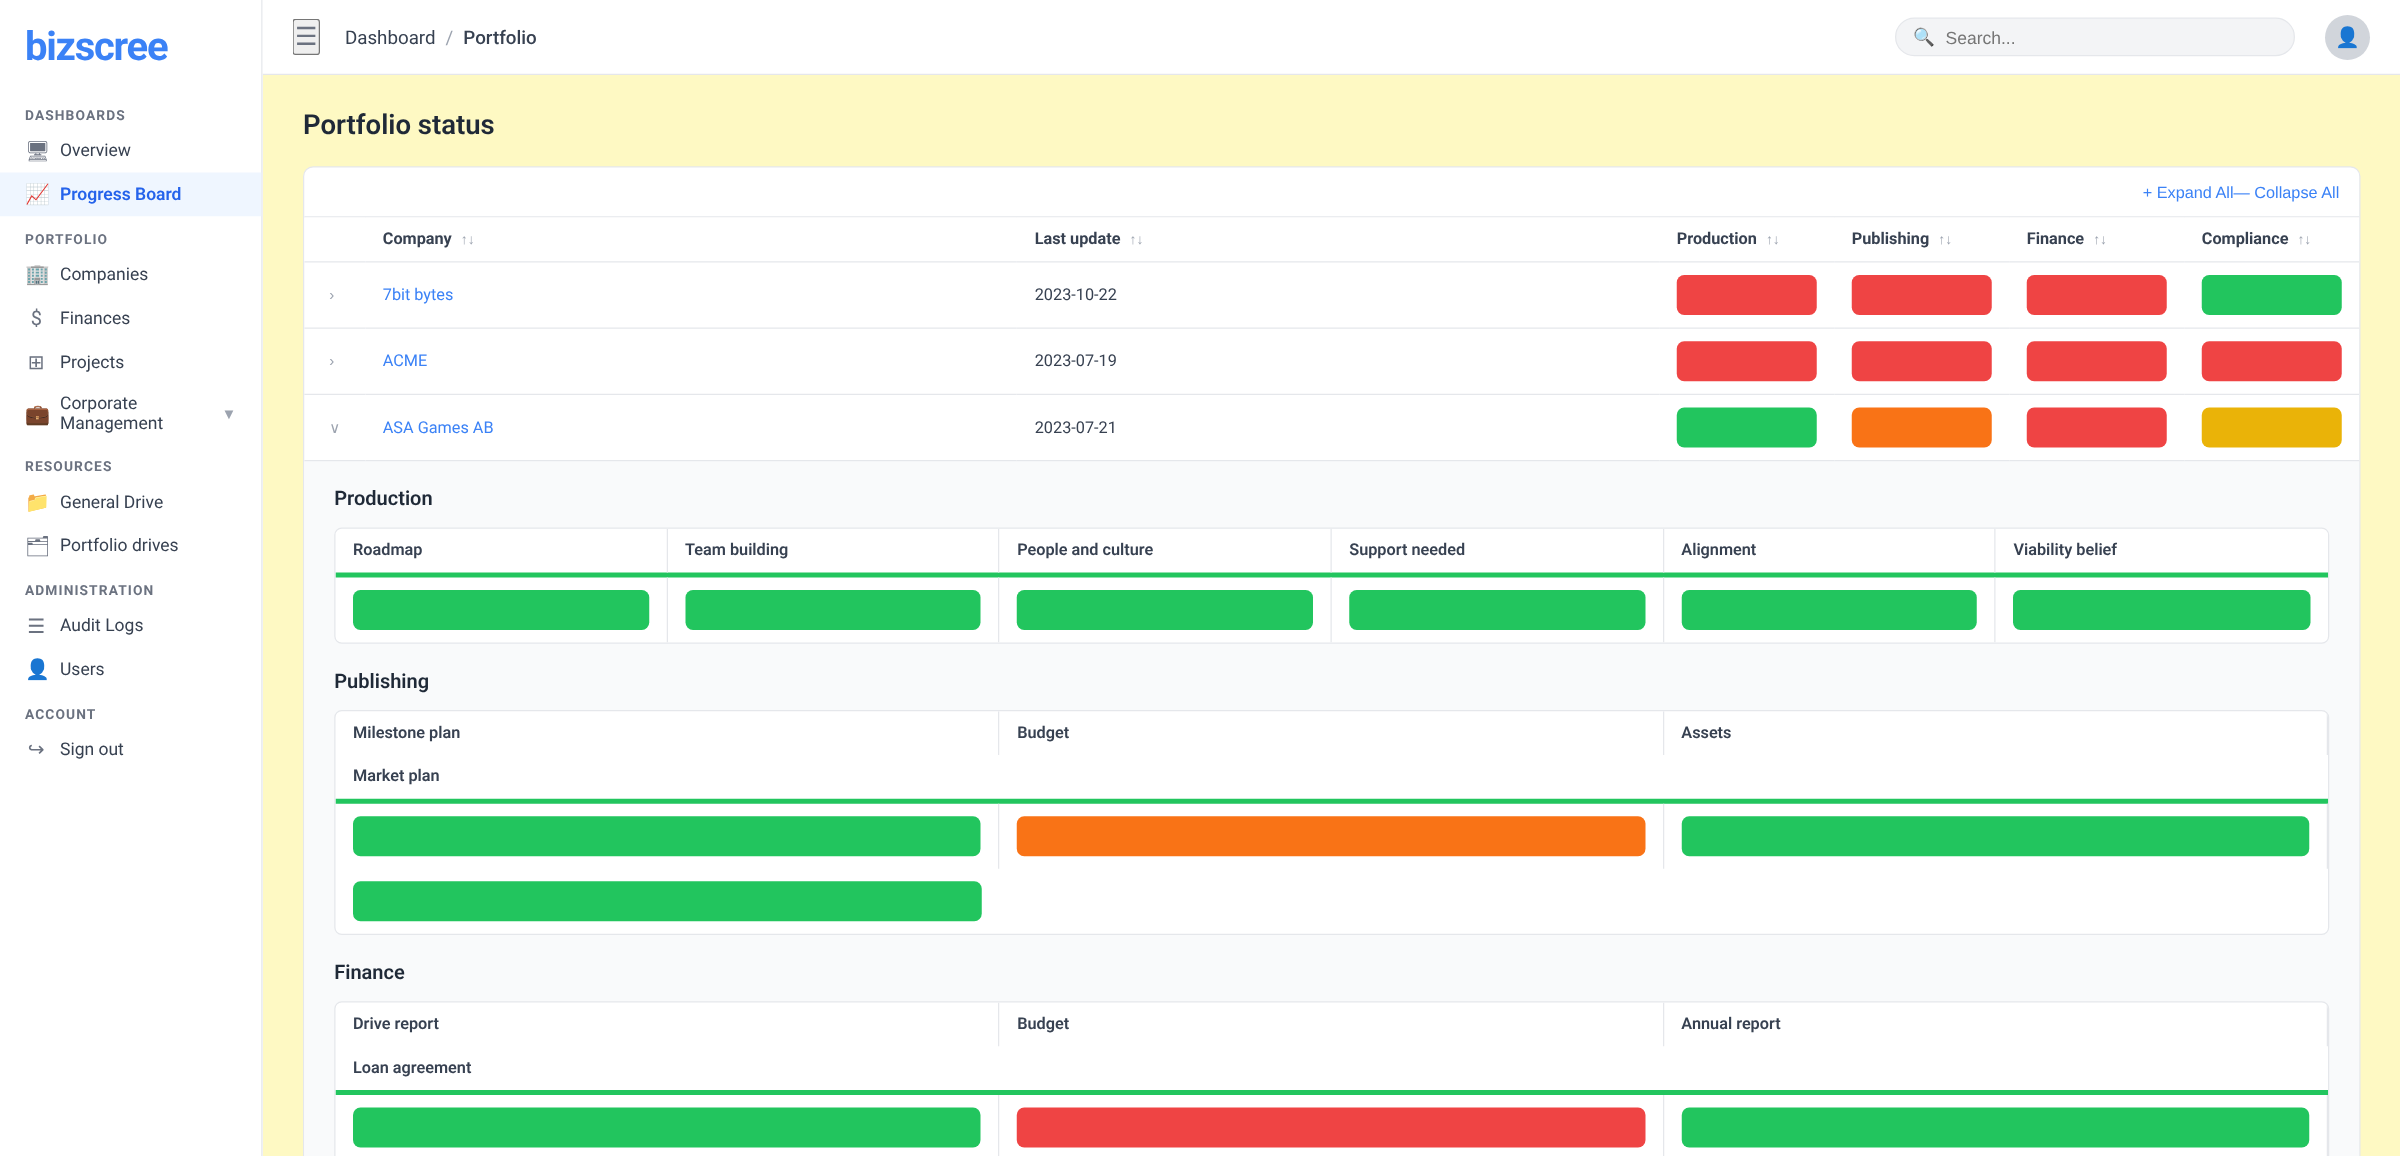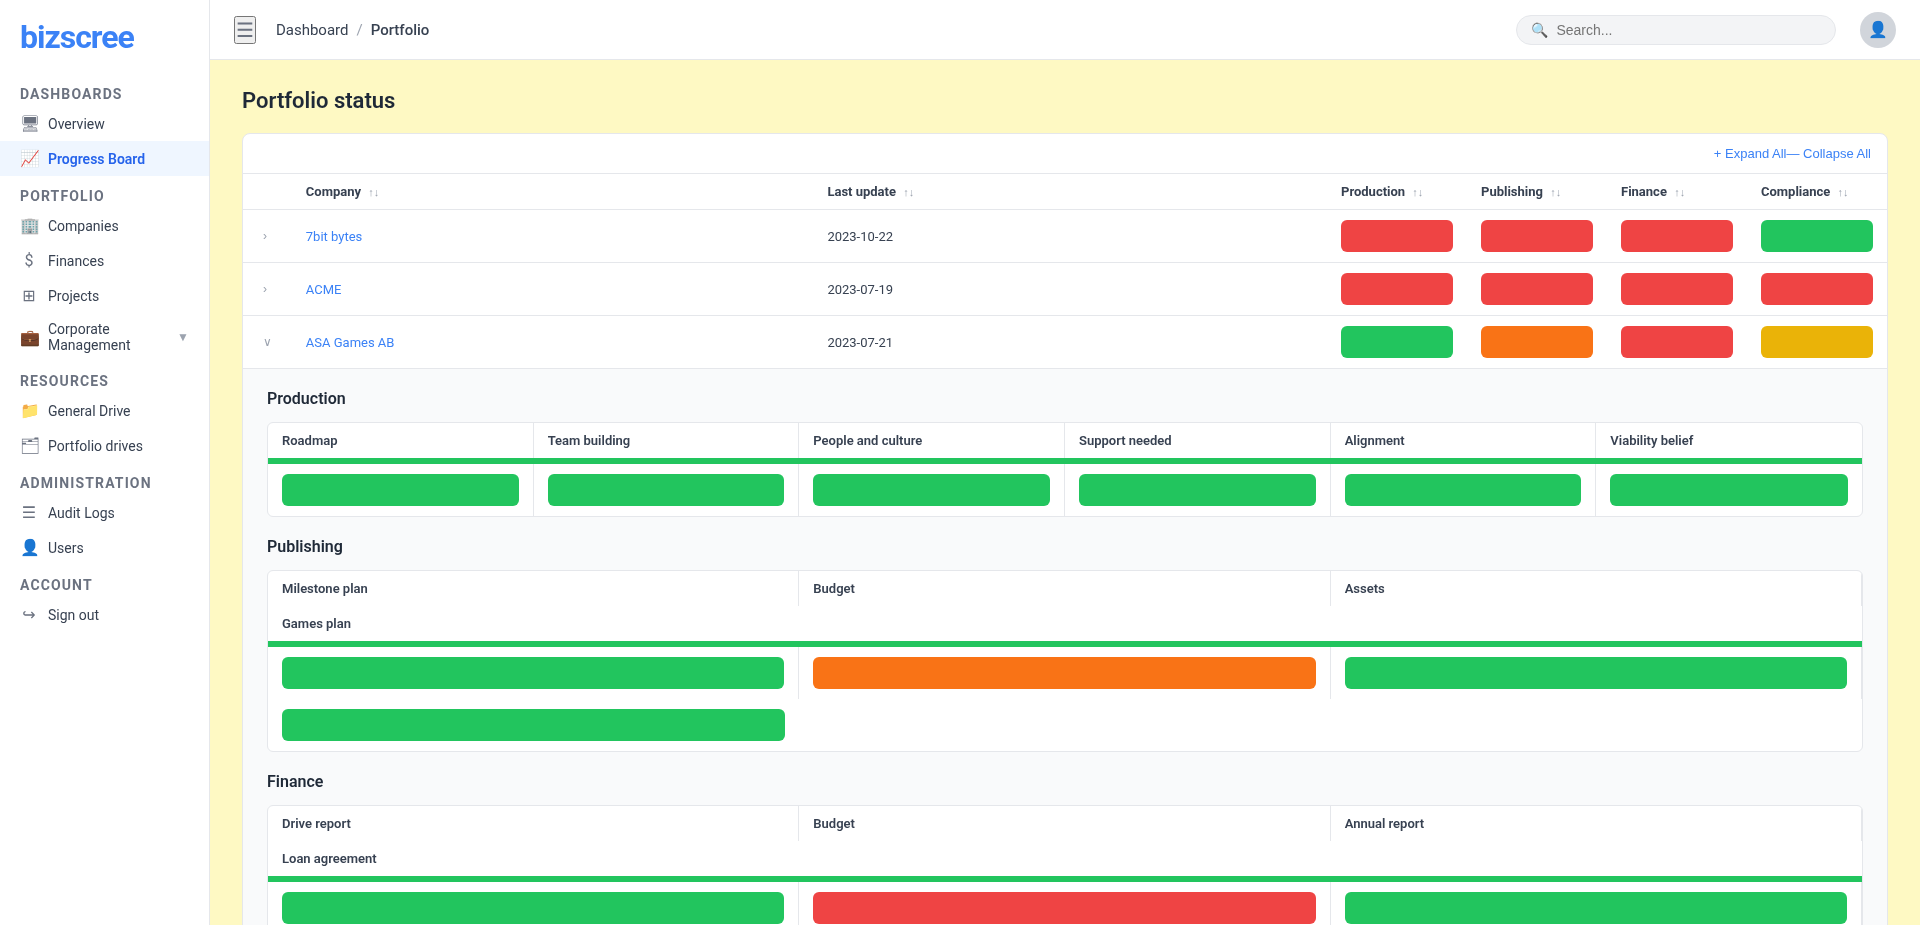--- a/index.html
+++ b/index.html
@@ -17,21 +17,21 @@
       border-right: 1px solid #e5e7eb;
     }
     .sidebar-logo {
       padding: 18px 20px 18px 20px;
       font-size: 32px;
       font-weight: 700;
       color: #3b82f6;
       letter-spacing: -1px;
     }
     .sidebar-section-label {
-      font-size: 14px;
+      font-size: 11px;
       font-weight: 700;
       color: #6b7280;
       letter-spacing: 0.08em;
       padding: 12px 20px 4px 20px;
       text-transform: uppercase;
     }
     .sidebar-item {
       display: flex;
       align-items: center;
       gap: 10px;
@@ -201,21 +201,21 @@
       display: grid;
       gap: 0;
       border: 1px solid #e5e7eb;
       border-radius: 6px;
       overflow: hidden;
       background: #fff;
       margin-bottom: 20px;
     }
     .section-grid-header {
       display: grid;
-      border-bottom: 6px solid #22c55e;
+      border-bottom: 4px solid #22c55e;
     }
     .section-grid-row {
       display: grid;
     }
     .grid-cell {
       padding: 10px 14px;
       font-size: 13px;
       font-weight: 600;
       color: #374151;
       border-right: 1px solid #e5e7eb;
@@ -456,21 +456,21 @@
                       </div>
                   </div>
                 </div>
 
                 <div class="section-title">Publishing</div>
                 <div class="section-grid">
                   <div class="section-grid-header col-4">
                     <div class="grid-cell">Milestone plan</div>
                     <div class="grid-cell">Budget</div>
                     <div class="grid-cell">Assets</div>
-                    <div class="grid-cell">Games plan</div>
+                    <div class="grid-cell">Market plan</div>
                   </div>
                   <div class="section-grid-row col-4">
                     <div class="grid-value-cell">
                         <div class="status-bar bar-green"></div>
                       </div>
                     <div class="grid-value-cell">
                         <div class="status-bar bar-orange"></div>
                       </div>
                     <div class="grid-value-cell">
                         <div class="status-bar bar-green"></div>

